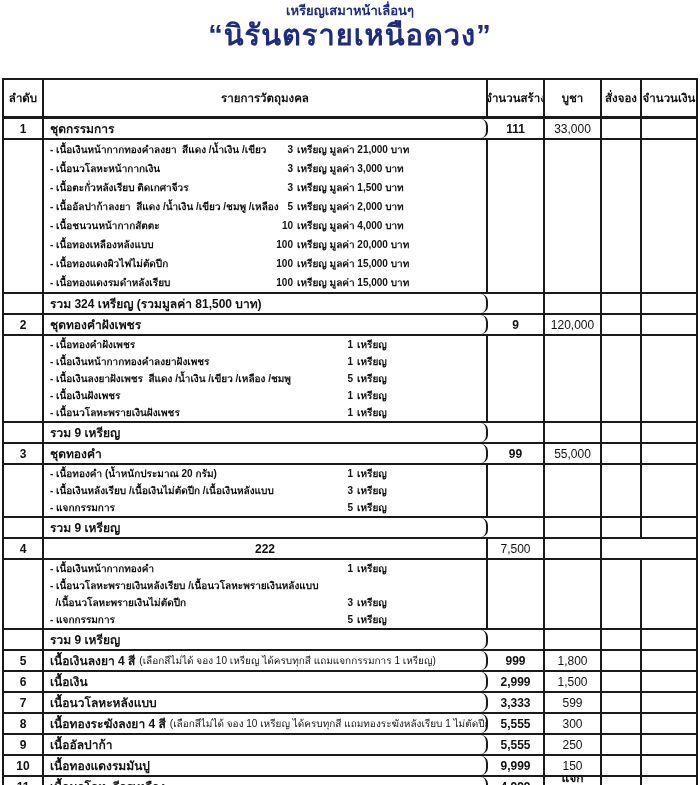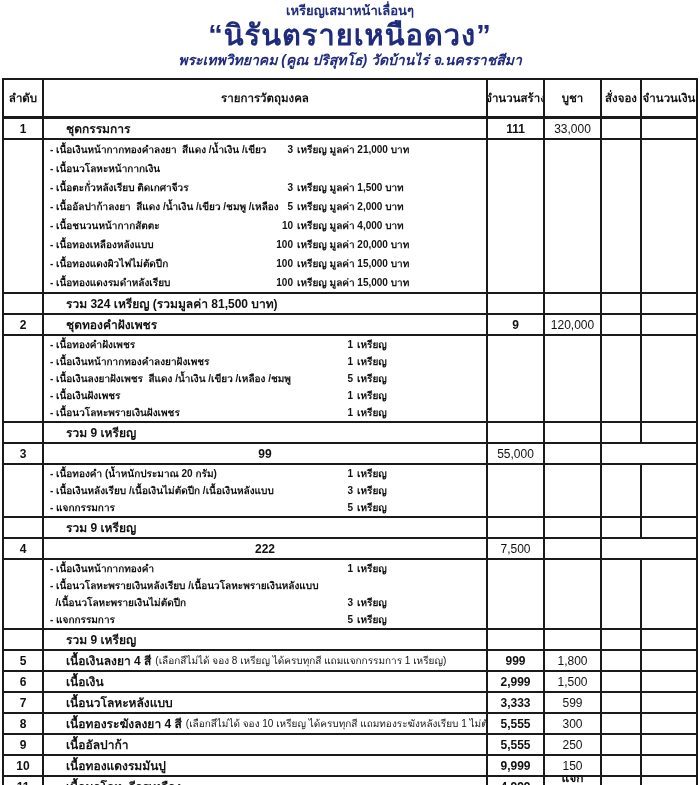--- a/index.html
+++ b/index.html
@@ -19,21 +19,21 @@
   .t-line3{font-size:14px;font-weight:bold;line-height:17px;font-style:italic;}
 
   
   .tbl{margin:0 2px;border:2px solid #1a1a1a;background:#fff;}
   .row{display:grid;grid-template-columns:40px 444px 57px 57px 40px 1fr;}
   .row-b{border-bottom:2px solid #1a1a1a;}
   .hd{border-bottom:3px solid #1a1a1a;}
   .c{border-right:2px solid #1a1a1a;display:flex;align-items:center;min-width:0;box-sizing:border-box;}
   .c:last-child{border-right:none;}
   .center{justify-content:center;text-align:center;}
-  .pad{padding-left:22px;}
+  .pad{padding-left:6px;border-radius:7px;}
   .hd .c{justify-content:center;font-weight:bold;font-size:11.5px;height:36px;white-space:nowrap;overflow:hidden;}
   .main-row .c{height:19px;font-size:12px;}
   .bold{font-weight:bold;}
   .num{font-size:12px;}
 
   
   .subcell{display:block;padding-left:6px;}
   .sl{position:relative;height:19px;line-height:19px;font-size:10px;font-weight:600;white-space:pre;}
   .sl.h17{height:17px;line-height:17px;}
   .qty{position:absolute;top:0;white-space:nowrap;}
@@ -48,21 +48,20 @@
   .small-txt{font-size:9.5px;font-weight:600;}
   .name-cell{white-space:nowrap;overflow:hidden;}
 </style>
 </head>
 <body>
 
 <div class="doc">
   <div class="titles">
     <div class="t-line1">เหรียญเสมาหน้าเลื่อนๆ</div>
     <div class="t-main">“นิรันตรายเหนือดวง”</div>
-    <div class="t-line3">พระเทพวิทยาคม (คูณ ปริสุทโธ) วัดบ้านไร่ จ.นครราชสีมา</div>
   </div>
 
   <div class="tbl" id="tbl">
       <div class="row hd">
         <div class="c center">ลำดับ</div>
         <div class="c center">รายการวัตถุมงคล</div>
         <div class="c center">จำนวนสร้าง</div>
         <div class="c center">บูชา</div>
         <div class="c center">สั่งจอง</div>
         <div class="c center">จำนวนเงิน</div>
@@ -72,21 +71,21 @@
         <div class="c pad bold name-cell">ชุดกรรมการ</div>
         <div class="c center bold num">111</div>
         <div class="c center num">33,000</div>
         <div class="c "></div>
         <div class="c "></div>
       </div>
       <div class="row row-b">
         <div class="c "></div>
         <div class="c subcell">
           <div class="sl"><div style="display: inline;">- เนื้อเงินหน้ากากทองคำลงยา  สีแดง /น้ำเงิน /เขียว</div><div class="qty q1"><div class="qnum" style="display: inline-block;">3</div><div style="display: inline;">เหรียญ มูลค่า 21,000 บาท</div></div></div>
-          <div class="sl"><div style="display: inline;">- เนื้อนวโลหะหน้ากากเงิน</div></div>
+          <div class="sl"><div style="display: inline;">- เนื้อนวโลหะหน้ากากเงิน</div><div class="qty q1"><div class="qnum" style="display: inline-block;">3</div><div style="display: inline;">เหรียญ มูลค่า 3,000 บาท</div></div></div>
           <div class="sl"><div style="display: inline;">- เนื้อตะกั่วหลังเรียบ ติดเกศาจีวร</div><div class="qty q1"><div class="qnum" style="display: inline-block;">3</div><div style="display: inline;">เหรียญ มูลค่า 1,500 บาท</div></div></div>
           <div class="sl"><div style="display: inline;">- เนื้ออัลปาก้าลงยา  สีแดง /น้ำเงิน /เขียว /ชมพู /เหลือง</div><div class="qty q1"><div class="qnum" style="display: inline-block;">5</div><div style="display: inline;">เหรียญ มูลค่า 2,000 บาท</div></div></div>
           <div class="sl"><div style="display: inline;">- เนื้อชนวนหน้ากากสัตตะ</div><div class="qty q1"><div class="qnum" style="display: inline-block;">10</div><div style="display: inline;">เหรียญ มูลค่า 4,000 บาท</div></div></div>
           <div class="sl"><div style="display: inline;">- เนื้อทองเหลืองหลังแบบ</div><div class="qty q1"><div class="qnum" style="display: inline-block;">100</div><div style="display: inline;">เหรียญ มูลค่า 20,000 บาท</div></div></div>
           <div class="sl"><div style="display: inline;">- เนื้อทองแดงผิวไฟไม่ตัดปีก</div><div class="qty q1"><div class="qnum" style="display: inline-block;">100</div><div style="display: inline;">เหรียญ มูลค่า 15,000 บาท</div></div></div>
           <div class="sl"><div style="display: inline;">- เนื้อทองแดงรมดำหลังเรียบ</div><div class="qty q1"><div class="qnum" style="display: inline-block;">100</div><div style="display: inline;">เหรียญ มูลค่า 15,000 บาท</div></div></div>
         </div>
         <div class="c "></div>
         <div class="c "></div>
         <div class="c "></div>
@@ -125,20 +124,21 @@
       <div class="row total-row row-b">
         <div class="c "></div>
         <div class="c pad bold">รวม 9 เหรียญ</div>
         <div class="c "></div>
         <div class="c "></div>
         <div class="c "></div>
         <div class="c "></div>
       </div>
       <div class="row main-row row-b">
         <div class="c center bold">3</div>
+        <div class="c pad bold name-cell">ชุดทองคำ</div>
         <div class="c center bold num">99</div>
         <div class="c center num">55,000</div>
         <div class="c "></div>
         <div class="c "></div>
       </div>
       <div class="row row-b">
         <div class="c "></div>
         <div class="c subcell">
           <div class="sl h17"><div style="display: inline;">- เนื้อทองคำ (น้ำหนักประมาณ 20 กรัม)</div><div class="qty q2"><div class="qnum" style="display: inline-block;">1</div><div style="display: inline;">เหรียญ</div></div></div>
           <div class="sl h17"><div style="display: inline;">- เนื้อเงินหลังเรียบ /เนื้อเงินไม่ตัดปีก /เนื้อเงินหลังแบบ</div><div class="qty q2"><div class="qnum" style="display: inline-block;">3</div><div style="display: inline;">เหรียญ</div></div></div>
@@ -182,21 +182,21 @@
         <div class="c pad bold">รวม 9 เหรียญ</div>
         <div class="c "></div>
         <div class="c "></div>
         <div class="c "></div>
         <div class="c "></div>
       </div>
       <div class="row simple-row row-b">
         <div class="c center bold">5</div>
         <div class="c pad name-cell">
           <div class="bold" style="display: inline;">เนื้อเงินลงยา 4 สี</div>
-          <div class="note" style="display: inline;">(เลือกสีไม่ได้ จอง 8 เหรียญ ได้ครบทุกสี  แถมแจกกรรมการ 1 เหรียญ)</div>
+          <div class="note" style="display: inline;">(เลือกสีไม่ได้ จอง 10 เหรียญ ได้ครบทุกสี  แถมแจกกรรมการ 1 เหรียญ)</div>
         </div>
         <div class="c center bold num">999</div>
         <div class="c center num">1,800</div>
         <div class="c "></div>
         <div class="c "></div>
       </div>
       <div class="row simple-row row-b">
         <div class="c center bold">6</div>
         <div class="c pad name-cell">
           <div class="bold" style="display: inline;">เนื้อเงิน</div>

